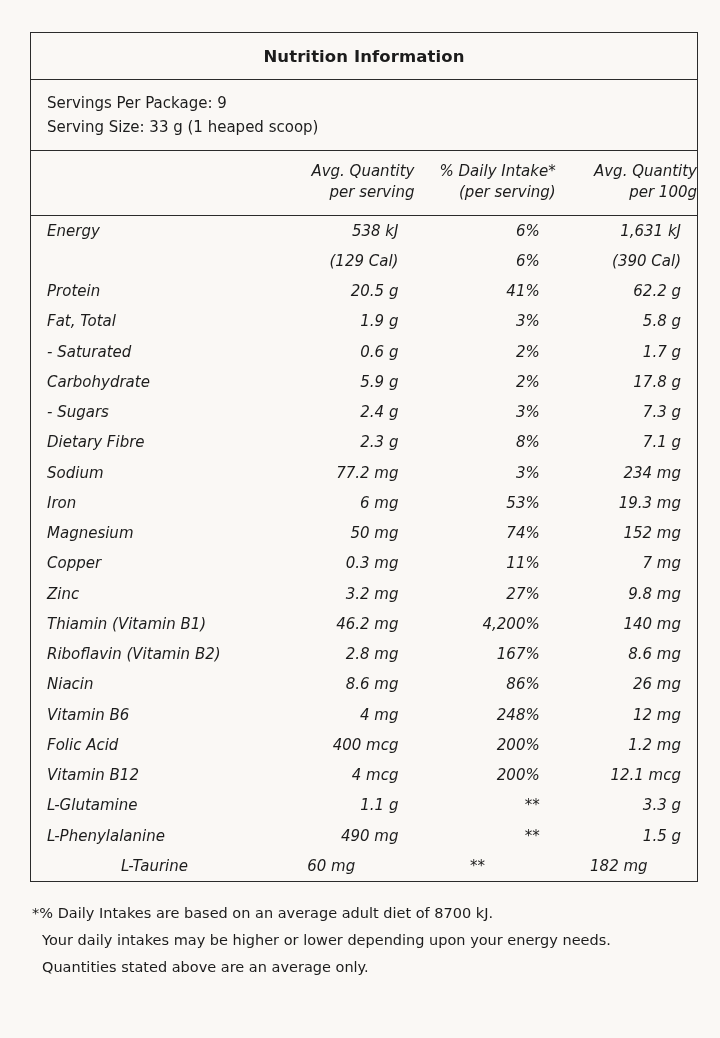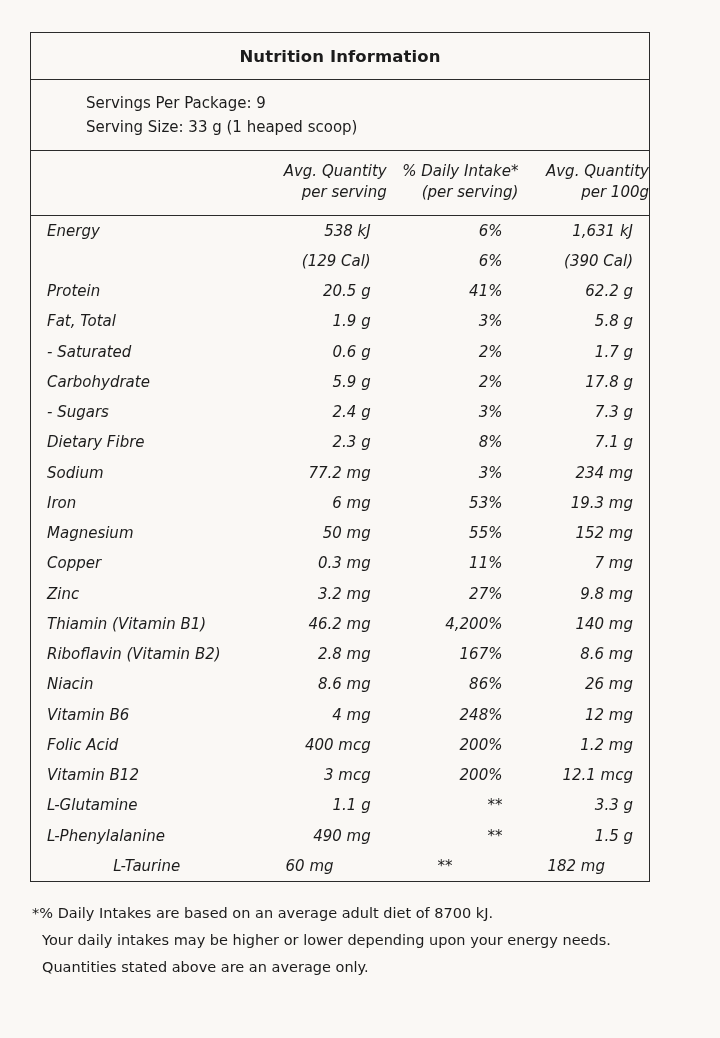--- a/index.html
+++ b/index.html
@@ -17,38 +17,37 @@
   .page {
     position: relative;
     width: 720px;
     height: 1038px;
     box-sizing: border-box;
     padding: 32px 30px 0 30px;
   }
   .panel {
     border: 1px solid #2b2b2b;
     box-sizing: border-box;
-    width: 620px;
+    width: 668px;
   }
   .panel-title {
     text-align: center;
     font-size: 16.5px;
     font-weight: bold;
     padding: 14px 0 13px 0;
     border-bottom: 1px solid #2b2b2b;
     letter-spacing: 0.1px;
   }
   .servings {
     padding: 11px 0 11px 16px;
     border-bottom: 1px solid #2b2b2b;
   }
   .servings div {
     font-size: 15px;
     line-height: 1.6;
-    margin-left: 39px;
   }
   table.nutr {
     width: 100%;
     border-collapse: collapse;
     font-size: 15px;
     font-style: italic;
   }
   table.nutr th {
     font-weight: normal;
     vertical-align: bottom;
@@ -187,21 +186,21 @@
           </tr>
           <tr>
             <td class="n">Iron</td>
             <td class="v">6 mg</td>
             <td class="v">53%</td>
             <td class="v">19.3 mg</td>
           </tr>
           <tr>
             <td class="n">Magnesium</td>
             <td class="v">50 mg</td>
-            <td class="v">55%</td>
+            <td class="v">74%</td>
             <td class="v">152 mg</td>
           </tr>
           <tr>
             <td class="n">Copper</td>
             <td class="v">0.3 mg</td>
             <td class="v">11%</td>
             <td class="v">7 mg</td>
           </tr>
           <tr>
             <td class="n">Zinc</td>
@@ -234,21 +233,21 @@
             <td class="v">12 mg</td>
           </tr>
           <tr>
             <td class="n">Folic Acid</td>
             <td class="v">400 mcg</td>
             <td class="v">200%</td>
             <td class="v">1.2 mg</td>
           </tr>
           <tr>
             <td class="n">Vitamin B12</td>
-            <td class="v">3 mcg</td>
+            <td class="v">4 mcg</td>
             <td class="v">200%</td>
             <td class="v">12.1 mcg</td>
           </tr>
           <tr>
             <td class="n">L-Glutamine</td>
             <td class="v">1.1 g</td>
             <td class="v">**</td>
             <td class="v">3.3 g</td>
           </tr>
           <tr>

